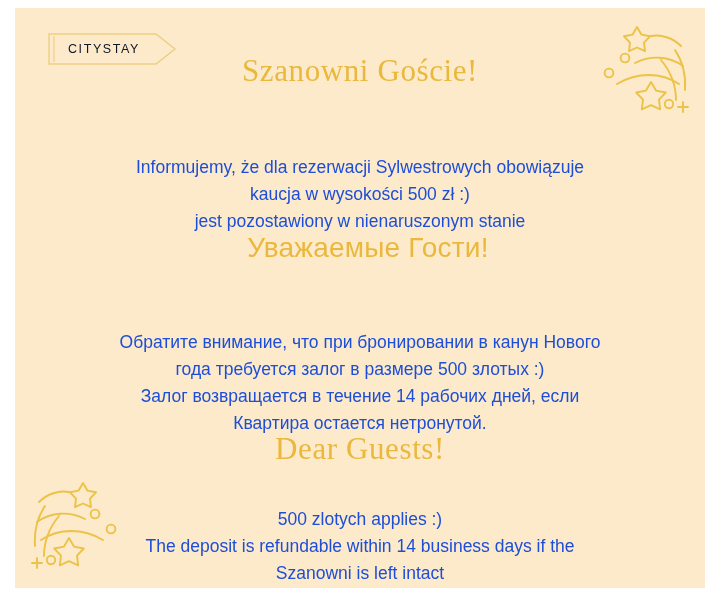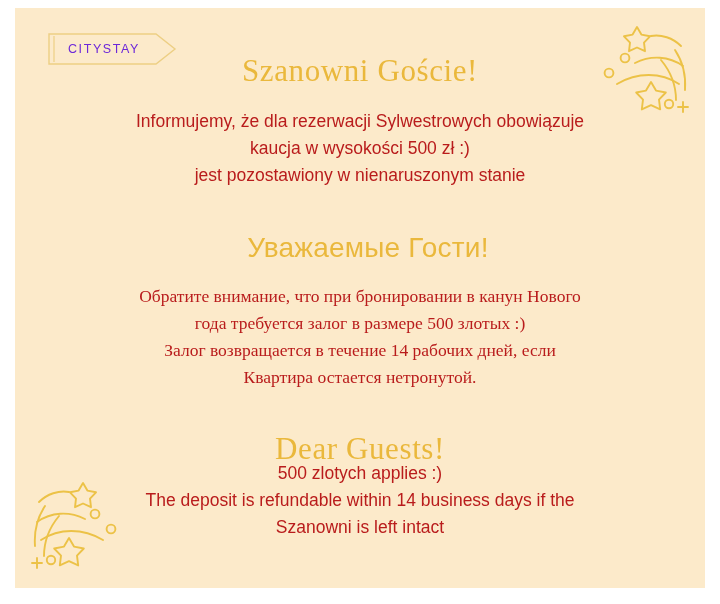--- a/index.html
+++ b/index.html
@@ -38,21 +38,21 @@
     left: 0;
     top: 0;
     width: 112px;
     height: 32px;
     display: flex;
     align-items: center;
     justify-content: center;
     font-family: "Liberation Sans", sans-serif;
     font-size: 12.5px;
     letter-spacing: 1.6px;
-    color: #6d28d9;
+    color: #0f172a;
     font-weight: 400;
   }
 
   
   .deco {
     position: absolute;
     pointer-events: none;
   }
   .deco-tr {
     right: 6px;
@@ -81,33 +81,34 @@
   }
   .heading-sans {
     font-family: "Liberation Sans", sans-serif;
     font-size: 28px;
     font-weight: 400;
     letter-spacing: 0.2px;
   }
 
   .body-text {
     font-family: "Liberation Sans", sans-serif;
-    color: #b91c1c;
+    color: #1d4ed8;
     font-size: 17.5px;
     line-height: 27px;
     text-align: center;
+    margin-top: 46px;
   }
   .body-text .ln { display: block; }
 
   .blk { position: absolute; left: 0; width: 690px; }
 
   #blk-pl-head { top: 45px; }
   #blk-pl-body { top: 100px; }
   #blk-ru-head { top: 224px; padding-left: 8px; }
-  #blk-ru-body { top: 275px; font-family: Liberation Serif, serif; }
+  #blk-ru-body { top: 275px; }
   #blk-en-head { top: 398px; margin-top: 25px; }
   #blk-en-body { top: 452px; }
 </style>
 </head>
 <body>
 
 <div class="card">
 
   <div class="logo-wrap">
     <svg class="logo-svg" width="130" height="32" viewBox="0 0 130 32">

